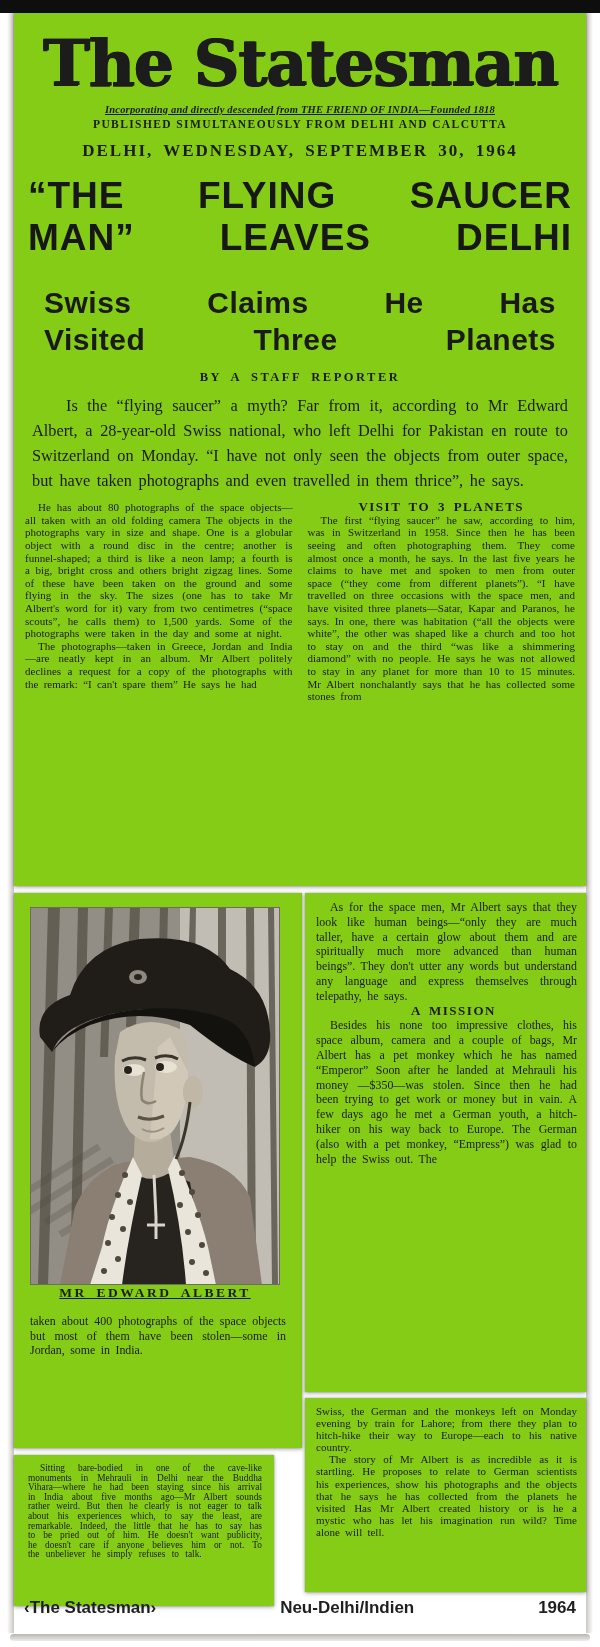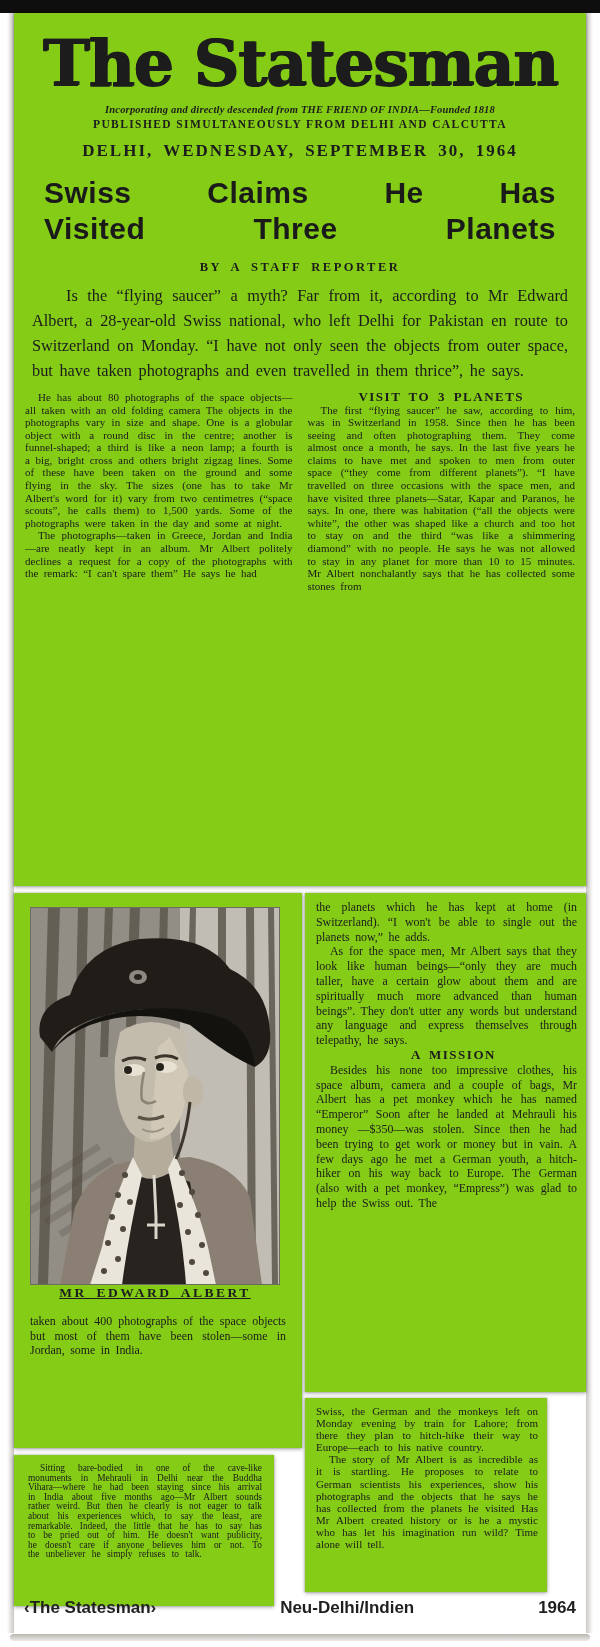--- a/index.html
+++ b/index.html
@@ -19,47 +19,47 @@
 
   .sheet{
     position:absolute;background:#84cc16;
     box-shadow:0 1px 4px rgba(0,0,0,0.38), 0 0 1px rgba(0,0,0,0.3);
     box-sizing:border-box;overflow:hidden;
   }
   #strip-main{left:14px;top:13px;width:572px;height:873px;padding:10px 0 0 0;}
   #strip-photo{left:14px;top:893px;width:288px;height:555px;padding:14px 8px 0 16px;}
   #strip-right1{left:305px;top:893px;width:281px;height:499px;padding:7px 9px 0 11px;}
   #strip-left2{left:14px;top:1455px;width:260px;height:151px;padding:9px 12px 0 14px;}
-  #strip-right2{left:305px;top:1398px;width:242px;height:194px;padding:7px 9px 12px 11px;}
+  #strip-right2{left:305px;top:1398px;width:281px;height:194px;padding:7px 9px 12px 11px;}
 
   .masthead-title{
     font-family:"DejaVu Serif", serif;font-weight:bold;
     font-size:63px;line-height:0.98;text-align:center;
     letter-spacing:-1px;margin-top:10px;
     text-shadow:1.6px 0 0 #1c1c1c, 0 1px 0 #1c1c1c;
   }
   .tagline{
     text-align:center;font-style:italic;font-weight:bold;
-    font-size:10.5px;margin-top:9px;letter-spacing:0.2px;
+    font-size:10.5px;margin-top:9px;letter-spacing:0.2px;text-decoration:underline;
   }
   .published{
     text-align:center;font-weight:bold;font-size:11.5px;
     letter-spacing:1.4px;margin-top:3px;
   }
   .dateline{
     text-align:center;font-weight:bold;font-size:17px;
     letter-spacing:2px;margin-top:11px;word-spacing:4px;
   }
   .headline{margin-top:14px;padding:0 14px;}
   .headline div{
     font-family:"Liberation Sans", sans-serif;font-weight:bold;
     font-size:37px;line-height:1.14;letter-spacing:1px;
     text-align:justify;text-align-last:justify;color:#171717;
   }
-  .subhead{margin-top:14px;padding:0 30px;}
+  .subhead{margin-top:26px;padding:0 30px;}
   .subhead div{
     font-family:"Liberation Sans", sans-serif;font-weight:bold;
     font-size:30px;line-height:1.22;letter-spacing:0.5px;
     text-align:justify;text-align-last:justify;color:#1a1a1a;
   }
   .byline{
     text-align:center;font-weight:bold;font-size:12.5px;
     letter-spacing:2.5px;margin-top:12px;word-spacing:4px;
   }
   .lede{
@@ -108,20 +108,24 @@
 <div class="topbar"></div>
 <div class="side-shade left"></div>
 <div class="side-shade right"></div>
 
 <div class="sheet" id="strip-main">
   <div class="masthead-title">The Statesman</div>
   <div class="tagline">Incorporating and directly descended from THE FRIEND OF INDIA—Founded 1818</div>
   <div class="published">PUBLISHED SIMULTANEOUSLY FROM DELHI AND CALCUTTA</div>
   <div class="dateline">DELHI, WEDNESDAY, SEPTEMBER 30, 1964</div>
 
+  <div class="headline">
+    <div>“THE FLYING SAUCER</div>
+    <div>MAN” LEAVES DELHI</div>
+  </div>
 
   <div class="subhead">
     <div>Swiss Claims He Has</div>
     <div>Visited Three Planets</div>
   </div>
 
   <div class="byline">BY A STAFF REPORTER</div>
 
   <p class="lede">Is the “flying saucer” a myth? Far from it, according to Mr Edward Albert, a 28-year-old Swiss national, who left Delhi for Pakistan en route to Switzerland on Monday. “I have not only seen the objects from outer space, but have taken photographs and even travelled in them thrice”, he says.</p>
 
@@ -224,21 +228,20 @@
       <ellipse cx="108" cy="70" rx="4" ry="3" fill="#26231e"></ellipse>
     </g>
 
     <rect x="0" y="0" width="250" height="378" fill="none" stroke="#6f6b63" stroke-width="2"></rect>
   </svg>
   <div class="photo-caption">MR EDWARD ALBERT</div>
   <p class="photo-para">taken about 400 photographs of the space objects but most of them have been stolen—some in Jordan, some in India.</p>
 </div>
 
 <div class="sheet cont" id="strip-right1">
-  <p class="noindent">the planets which he has kept at home (in Switzerland). “I won't be able to single out the planets now,” he adds.</p>
   <p>As for the space men, Mr Albert says that they look like human beings—“only they are much taller, have a certain glow about them and are spiritually much more advanced than human beings”. They don't utter any words but understand any language and express themselves through telepathy, he says.</p>
   <p class="sec-head2">A MISSION</p>
   <p>Besides his none too impressive clothes, his space album, camera and a couple of bags, Mr Albert has a pet monkey which he has named “Emperor” Soon after he landed at Mehrauli his money —$350—was stolen. Since then he had been trying to get work or money but in vain. A few days ago he met a German youth, a hitch-hiker on his way back to Europe. The German (also with a pet monkey, “Empress”) was glad to help the Swiss out. The</p>
 </div>
 
 <div class="sheet small-left" id="strip-left2">
   <p>Sitting bare-bodied in one of the cave-like monuments in Mehrauli in Delhi near the Buddha Vihara—where he had been staying since his arrival in India about five months ago—Mr Albert sounds rather weird. But then he clearly is not eager to talk about his experiences which, to say the least, are remarkable. Indeed, the little that he has to say has to be pried out of him. He doesn't want publicity, he doesn't care if anyone believes him or not. To the unbeliever he simply refuses to talk.</p>
 </div>
 
 <div class="sheet small-right" id="strip-right2">

